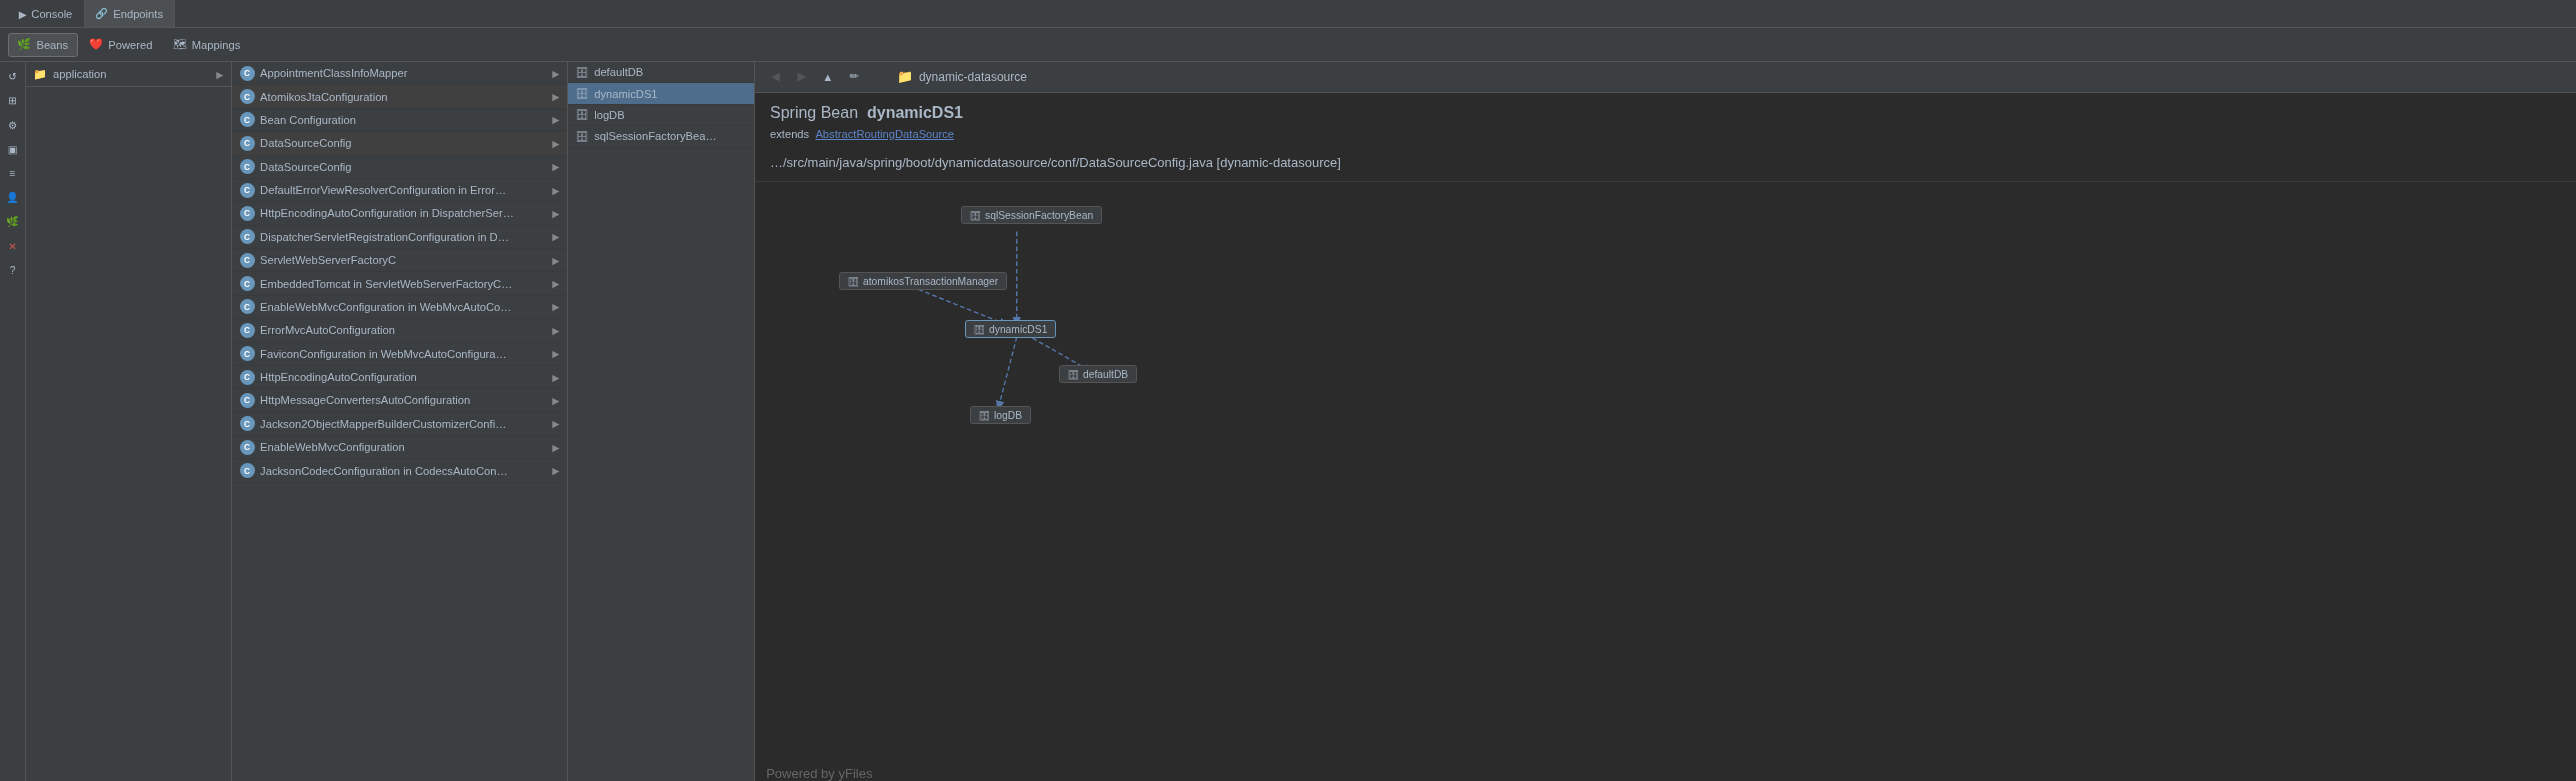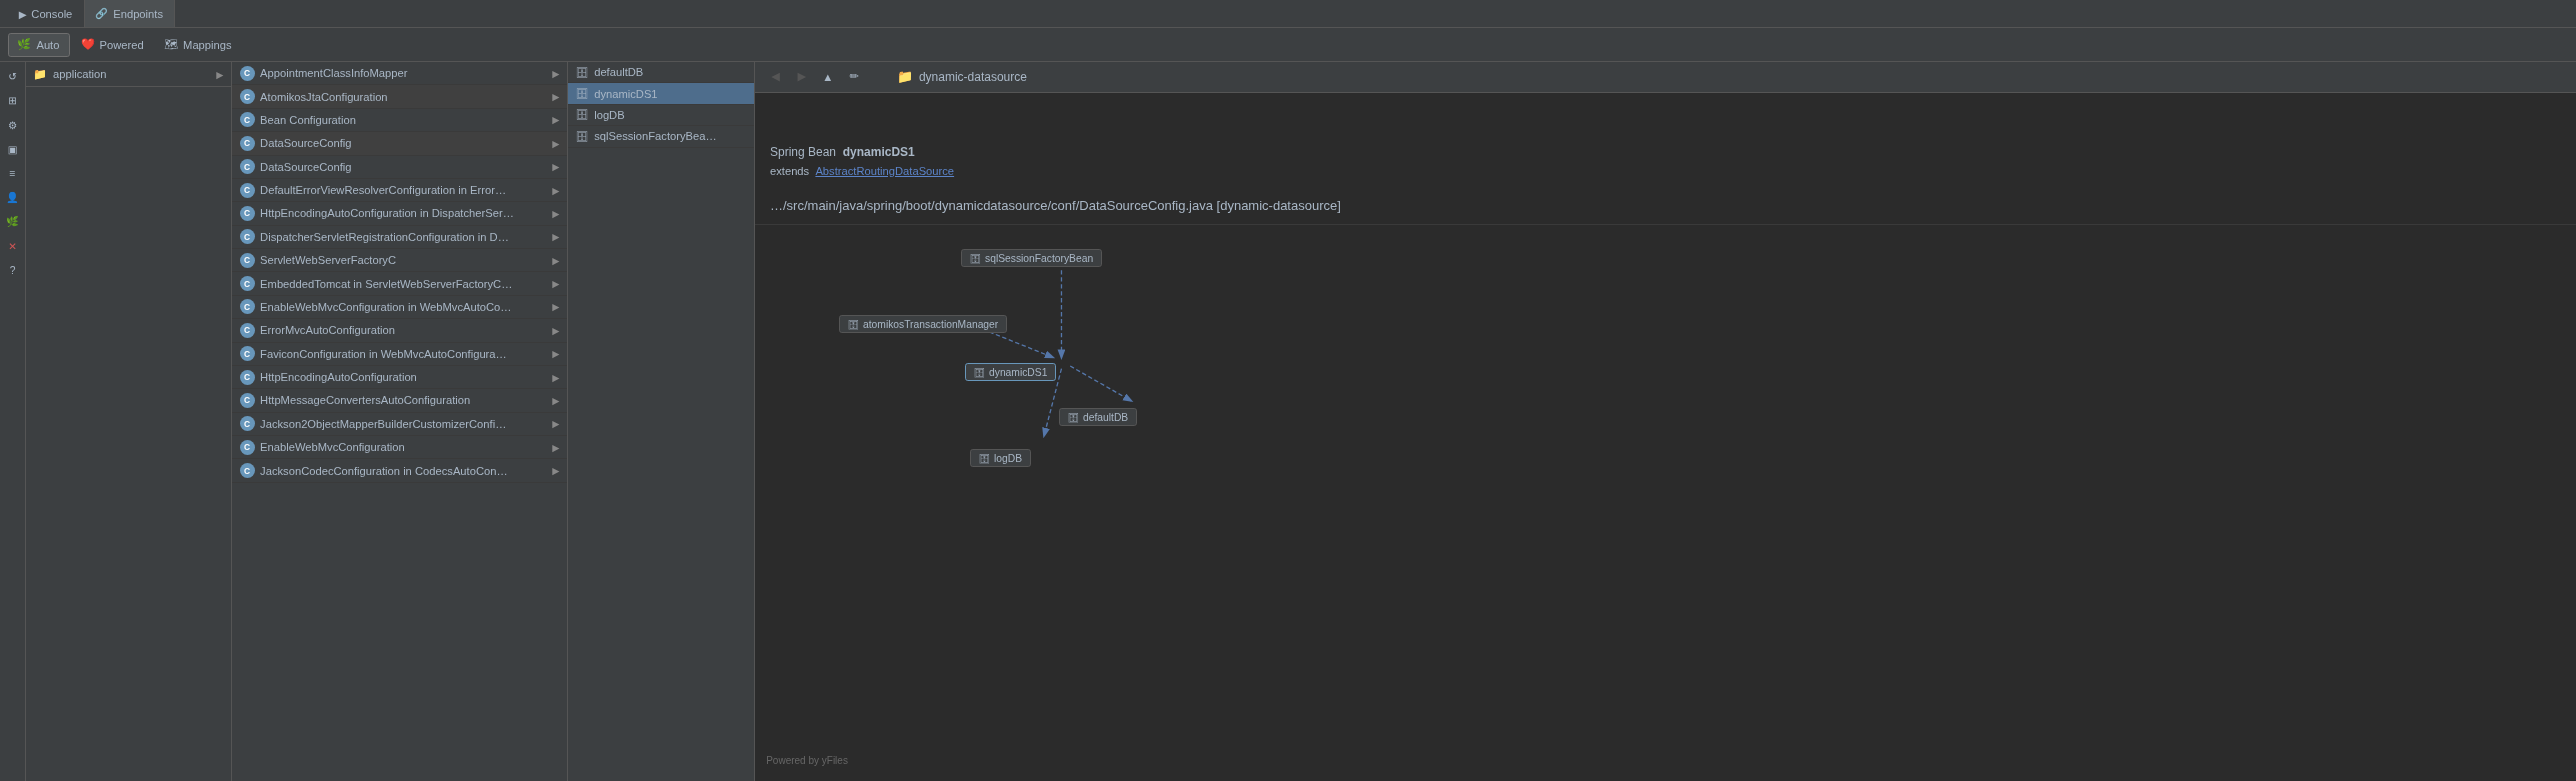--- a/index.html
+++ b/index.html
@@ -203,37 +203,37 @@
       color: #a9b7c6;
     }
     .folder-icon-detail { margin-right: 5.6px; color: #6897bb; font-size: 13px; }
 
     .detail-info {
       padding: 11.2px 15px;
       background: #2b2b2b;
       border-bottom: 0.9px solid #3a3a3a;
       font-size: 11.2px;
     }
-    .bean-title { font-size: 12px; margin-bottom: 5.6px; color: #a9b7c6; margin-top: 41px; }
+    .bean-title { font-size: 16px; margin-bottom: 5.6px; color: #a9b7c6; }
     .bean-title strong { color: #a9b7c6; }
     .link-text { color: #5c84c9; text-decoration: underline; cursor: pointer; }
-    .extends-line { margin-bottom: 21px; }
+    .extends-line { margin-bottom: 15px; }
     .file-path { color: #a9b7c6; font-size: 13px; margin-top: 7.5px; }
 
     .graph-area {
       flex: 1;
       background: #2b2b2b;
       position: relative;
       overflow: hidden;
     }
     .powered-by {
       position: absolute;
-      bottom: 15px;
+      bottom: 0;
       left: 11.2px;
-      font-size: 10px;
+      font-size: 13px;
       color: #666;
     }
 
     
     .graph-node {
       position: absolute;
       display: flex;
       align-items: center;
       padding: 2.8px 7.5px;
       background: #3c3f41;
@@ -268,21 +268,21 @@
   </div>
   <div class="tab active">
     <span class="tab-icon">🔗</span>
     <span>Endpoints</span>
   </div>
 </div>
 
 <div class="toolbar">
   <button class="toolbar-btn active">
     <span class="icon">🌿</span>
-    <span>Auto</span>
+    <span>Beans</span>
   </button>
   <button class="toolbar-btn">
     <span class="icon">❤️</span>
     <span>Powered</span>
   </button>
   <button class="toolbar-btn">
     <span class="icon">🗺</span>
     <span>Mappings</span>
   </button>
 </div>

